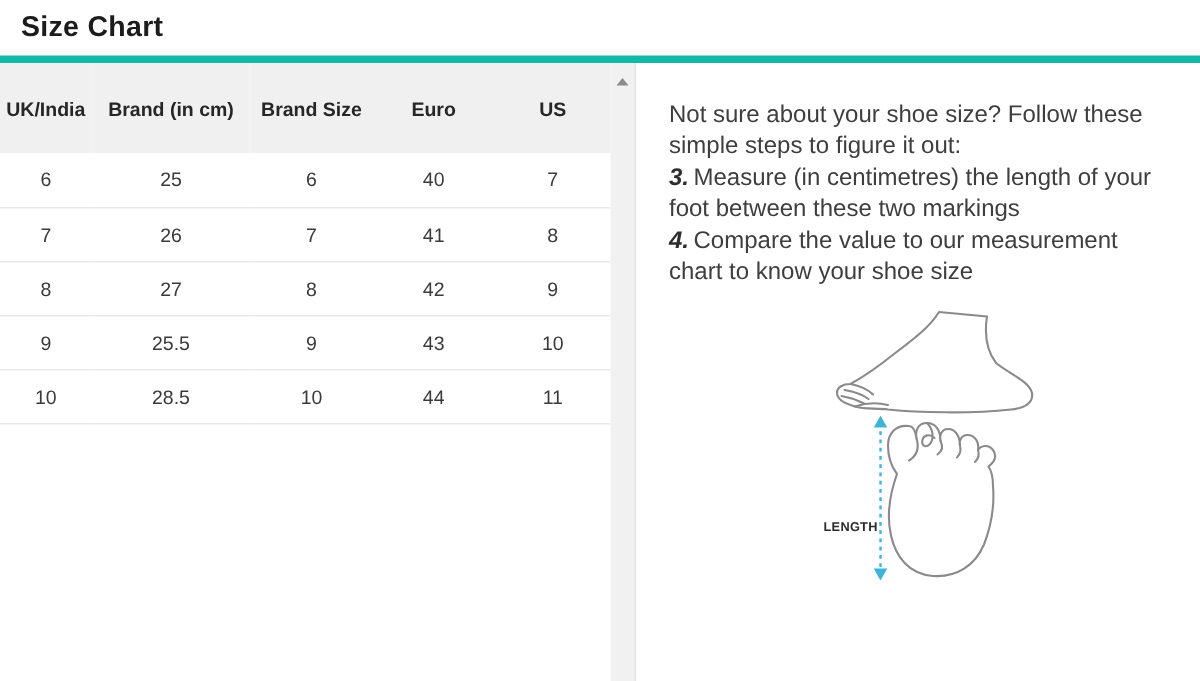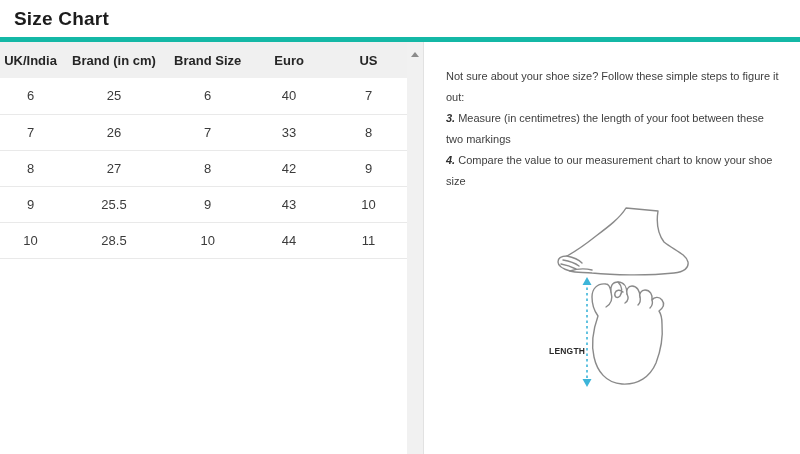--- a/index.html
+++ b/index.html
@@ -12,39 +12,39 @@
   }
   .titlebar h1 { font-size: 19px; font-weight: 700; color: #1c1c1c; letter-spacing: .2px; }
 
   .content { display: flex; height: 412px; }
 
   .table-pane { width: 412px; background: #fff; }
   table { width: 100%; border-collapse: collapse; table-layout: fixed; }
   col.c1 { width: 15%; } col.c2 { width: 26%; } col.c3 { width: 20%; }
   col.c4 { width: 20%; } col.c5 { width: 19%; }
   thead th {
-    background: #f0f0f0; height: 36px; font-size: 13px; font-weight: 700;
+    background: #f0f0f0; height: 60px; font-size: 13px; font-weight: 700;
     color: #262626; text-align: center; vertical-align: middle;
   }
   tbody td {
     height: 36px; font-size: 13px; color: #3b3b3b; text-align: center;
     vertical-align: middle; border-bottom: 1px solid #e9e9e9; background: #fff;
   }
 
   .scrollbar {
     width: 17px; background: #f1f1f1; border-right: 1px solid #e2e2e2;
     display: flex; flex-direction: column; align-items: center; padding-top: 10px;
   }
   .scroll-up-arrow {
     width: 0; height: 0; border-left: 4px solid transparent; border-right: 4px solid transparent;
     border-bottom: 5px solid #8b8b8b; cursor: default;
   }
 
   .info-pane { flex: 1; background: #fff; padding: 24px 18px 0 22px; }
-  .instructions { width: 336px; font-size: 11px; line-height: 21px; color: #3e3e3e; }
+  .instructions { width: 336px; font-size: 16px; line-height: 21px; color: #3e3e3e; }
   .step-num { font-weight: 700; font-style: italic; color: #2e2e2e; margin-right: 3px; }
 
   .diagram { margin: 4px 0 0 100px; width: 150px; height: 200px; }
 </style>
 </head>
 <body>
 
 <div class="titlebar">
   <h1>Size Chart</h1>
 </div>
@@ -74,21 +74,21 @@
           <td>6</td>
           <td>25</td>
           <td>6</td>
           <td>40</td>
           <td>7</td>
         </tr>
         <tr>
           <td>7</td>
           <td>26</td>
           <td>7</td>
-          <td>33</td>
+          <td>41</td>
           <td>8</td>
         </tr>
         <tr>
           <td>8</td>
           <td>27</td>
           <td>8</td>
           <td>42</td>
           <td>9</td>
         </tr>
         <tr>

